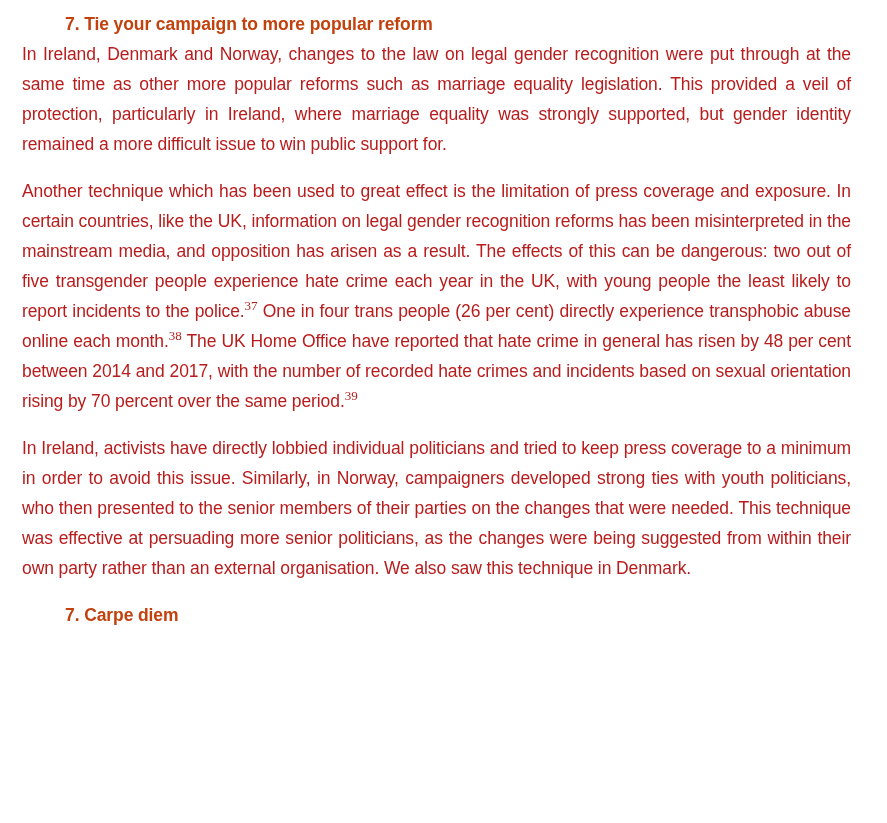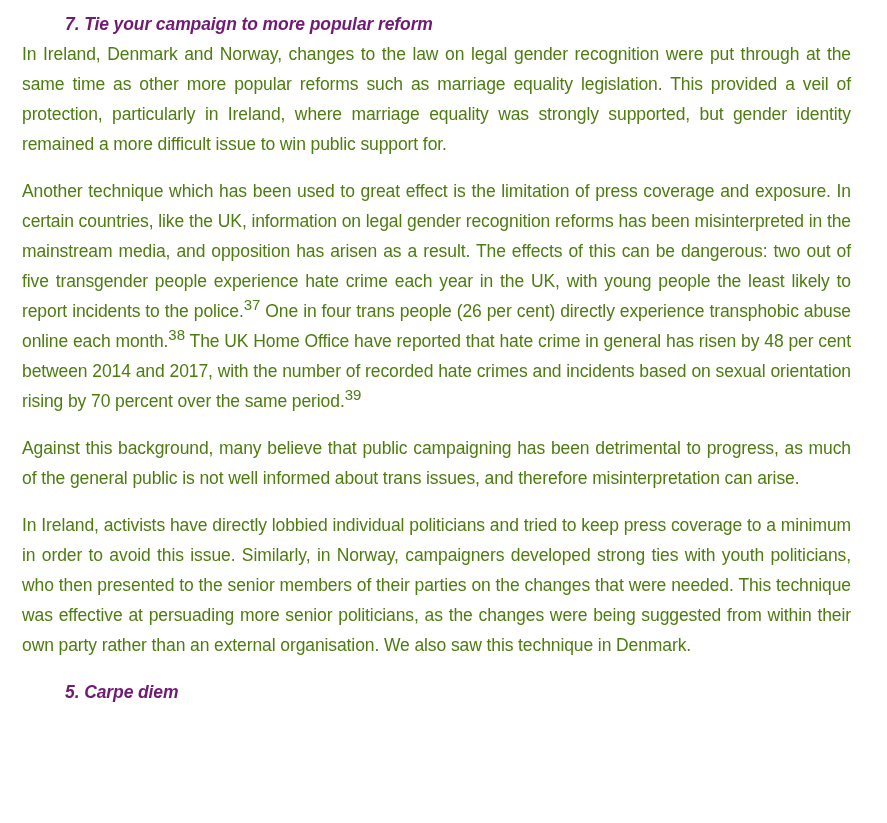--- a/index.html
+++ b/index.html
@@ -11,58 +11,57 @@
     width: 887px;
     min-height: 823px;
     box-sizing: border-box;
     background: #ffffff;
     padding: 9px 36px 20px 22px;
     font-family: "Liberation Sans", sans-serif;
   }
   h2.section-heading {
     font-size: 17.5px;
     font-weight: bold;
-    color: #701a75;
+    color: #c2410c;
     line-height: 30px;
     margin: 16px 0 0 0;
     padding-left: 43px;
     letter-spacing: -0.1px;
-    font-style: italic;
   }
   h2.section-heading.first {
     margin-top: 0;
   }
   p.body-paragraph {
     font-size: 17.5px;
     font-weight: 400;
-    color: #4d7c0f;
+    color: #b91c1c;
     line-height: 30px;
     text-align: justify;
     margin: 0 0 17px 0;
     letter-spacing: -0.1px;
   }
   p.body-paragraph sup {
-    font-size: 15px;
+    font-size: 13px;
     line-height: 0;
     vertical-align: super;
     letter-spacing: 0;
+    font-family: Liberation Serif, serif;
   }
 </style>
 </head>
 <body>
 
 <div class="page">
 
   <h2 class="section-heading first">7. Tie your campaign to more popular reform</h2>
 
   <p class="body-paragraph">In Ireland, Denmark and Norway, changes to the law on legal gender recognition were put through at the same time as other more popular reforms such as marriage equality legislation. This provided a veil of protection, particularly in Ireland, where marriage equality was strongly supported, but gender identity remained a more difficult issue to win public support for.</p>
 
 
   <p class="body-paragraph"><span>Another technique which has been used to great effect is the limitation of press coverage and exposure. In certain countries, like the UK, information on legal gender recognition reforms has been misinterpreted in the mainstream media, and opposition has arisen as a result. The effects of this can be dangerous: two out of five transgender people experience hate crime each year in the UK, with young people the least likely to report incidents to the police.</span><sup>37</sup><span> One in four trans people (26 per cent) directly experience transphobic abuse online each month.</span><sup>38</sup><span> The UK Home Office have reported that hate crime in general has risen by 48 per cent between 2014 and 2017, with the number of recorded hate crimes and incidents based on sexual orientation rising by 70 percent over the same period.</span><sup>39</sup></p>
 
-  <p class="body-paragraph">Against this background, many believe that public campaigning has been detrimental to progress, as much of the general public is not well informed about trans issues, and therefore misinterpretation can arise.</p>
 
   <p class="body-paragraph">In Ireland, activists have directly lobbied individual politicians and tried to keep press coverage to a minimum in order to avoid this issue. Similarly, in Norway, campaigners developed strong ties with youth politicians, who then presented to the senior members of their parties on the changes that were needed. This technique was effective at persuading more senior politicians, as the changes were being suggested from within their own party rather than an external organisation. We also saw this technique in Denmark.</p>
 
-  <h2 class="section-heading">5. Carpe diem</h2>
+  <h2 class="section-heading">7. Carpe diem</h2>
 
 
 </div>
 
 </body></html>

